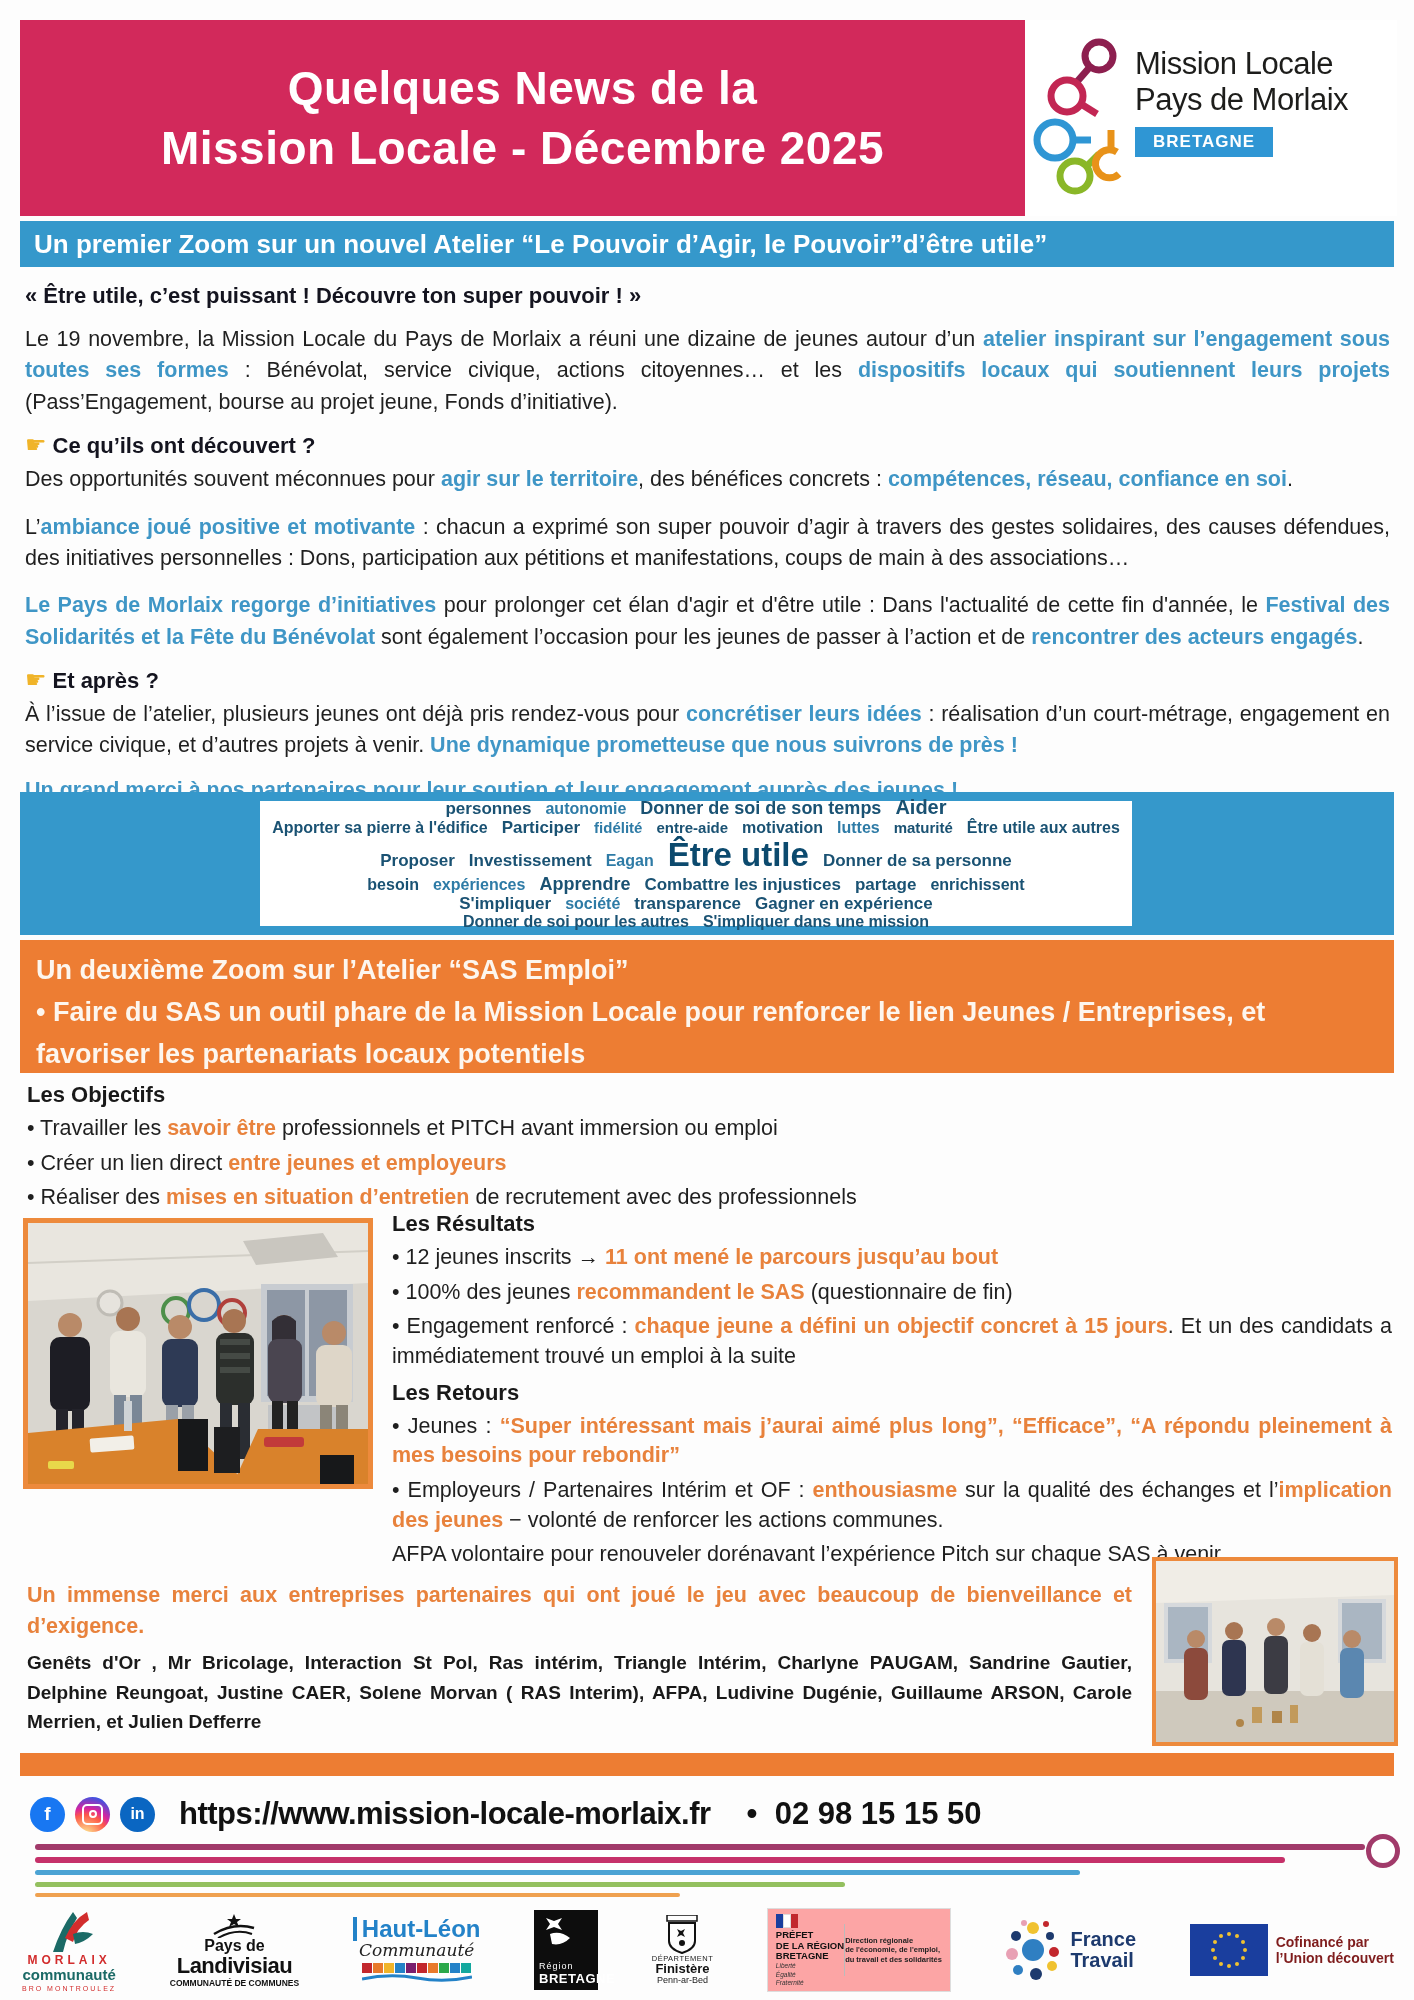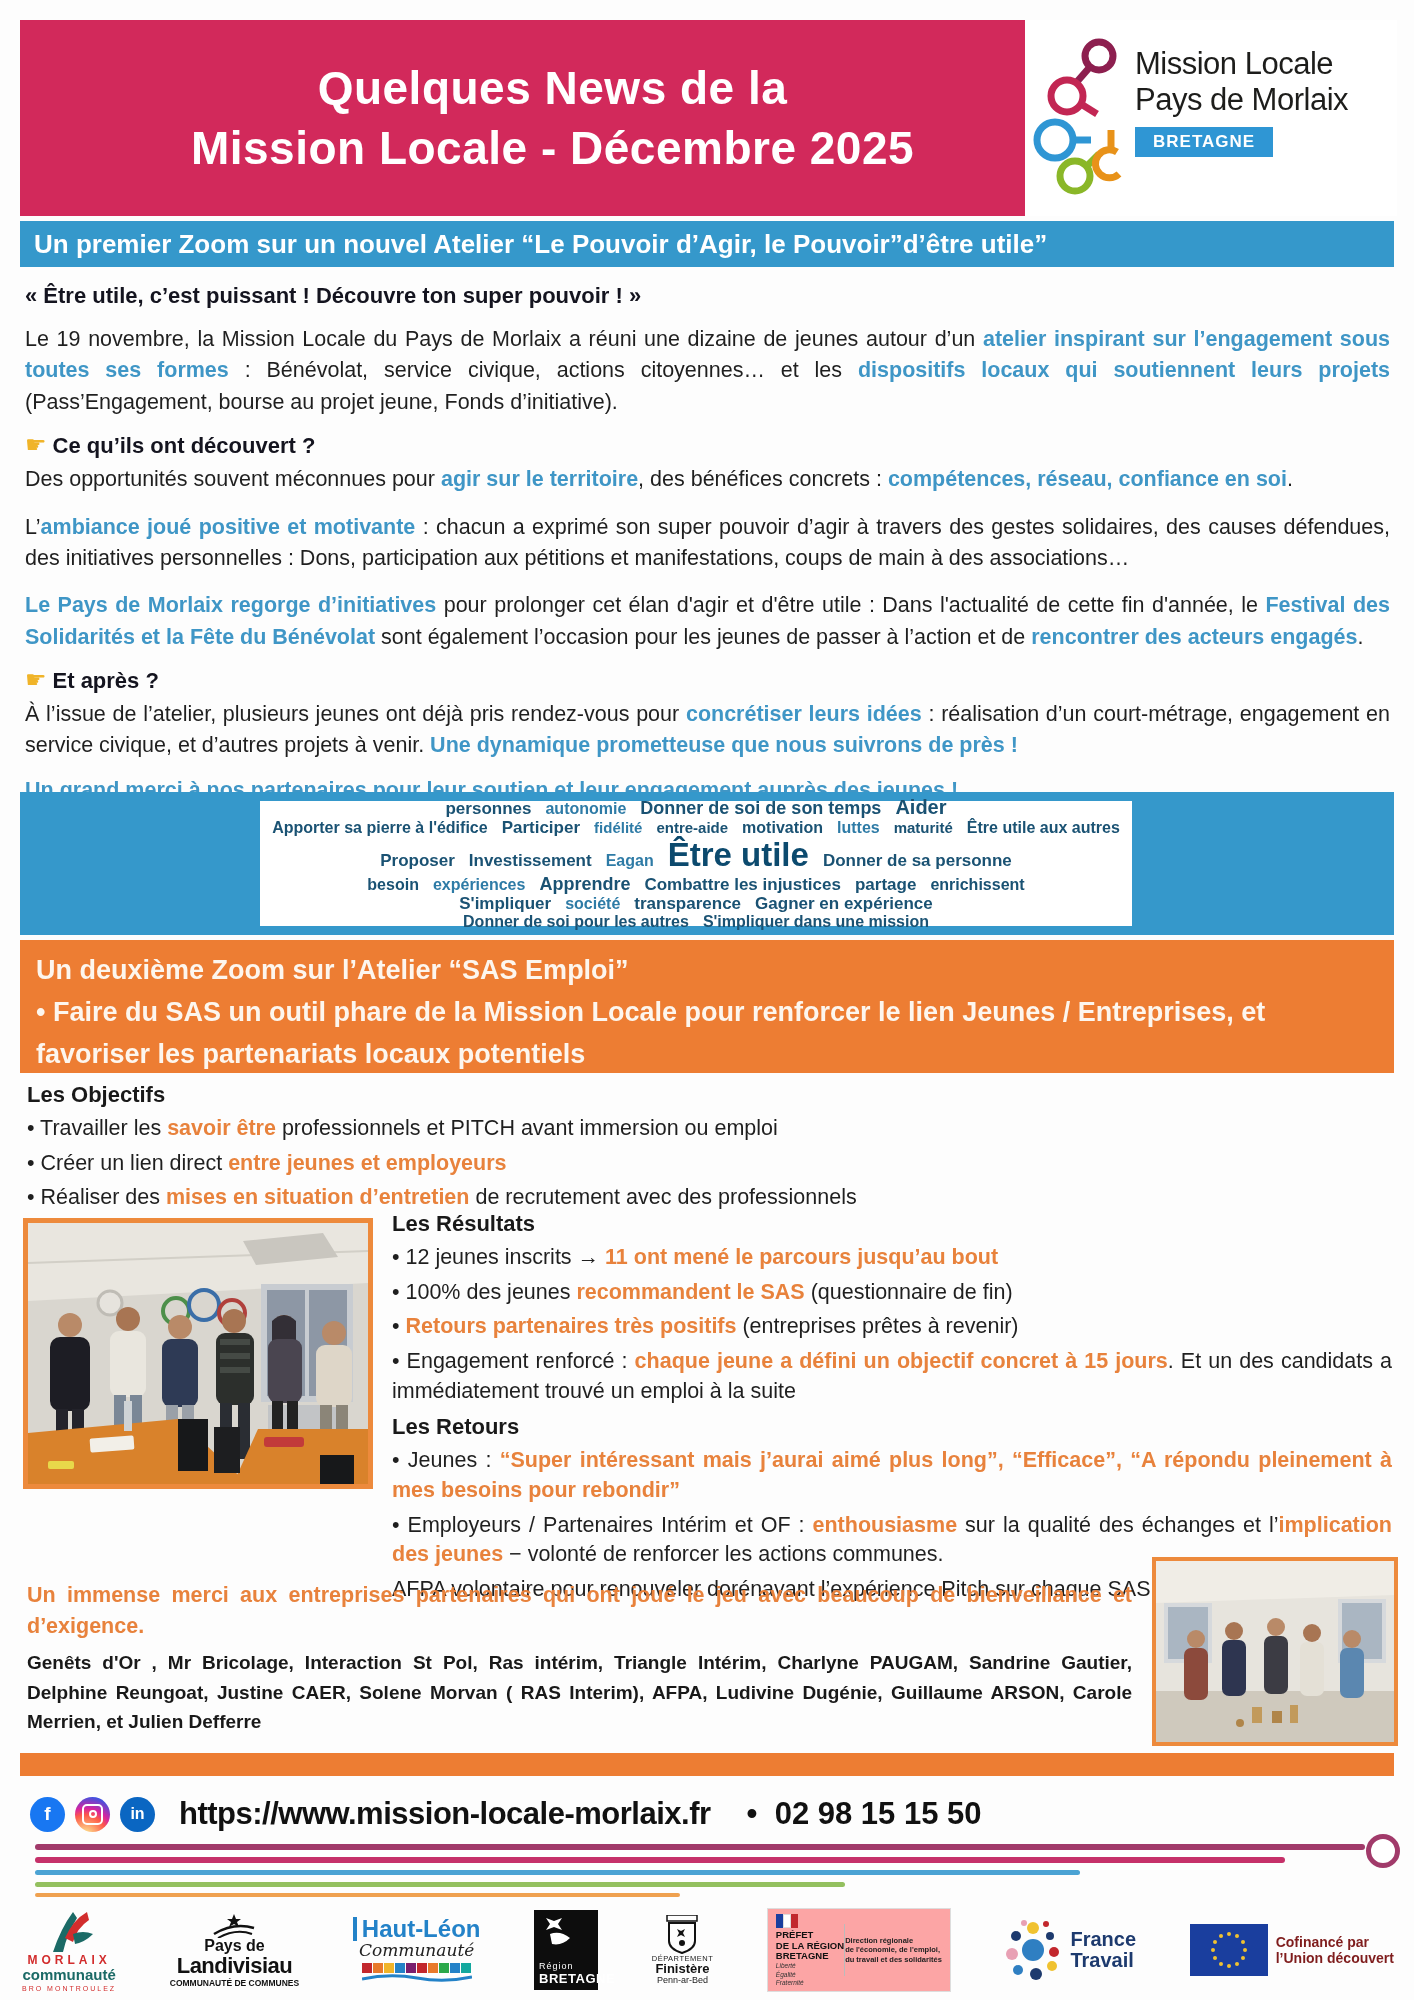--- a/index.html
+++ b/index.html
@@ -1,21 +1,21 @@
 <!DOCTYPE html>
 <html><head>
 <meta charset="utf-8">
 <style>
   html,body{margin:0;padding:0;background:#eee;}
   .page{position:relative;width:1414px;height:2000px;background:#fdfdfd;margin:0 auto;
         font-family:"Liberation Sans","DejaVu Sans",sans-serif;color:#1f1f1f;overflow:hidden;}
 
   
   .header-pink{position:absolute;left:20px;top:20px;width:1005px;height:196px;background:#d2295b;
-               display:flex;flex-direction:column;justify-content:center;align-items:center;gap:14px;padding-left:30px;}
+               display:flex;flex-direction:column;justify-content:center;align-items:center;gap:14px;}
   .header-pink .t1,.header-pink .t2{color:#fff;font-weight:bold;font-size:46px;line-height:1;letter-spacing:.5px;}
   .logo-box{position:absolute;left:1025px;top:20px;width:372px;height:196px;background:#fff;display:flex;align-items:flex-start;}
   .logo-marks{margin:14px 6px 0 8px;}
   .logo-text{margin-top:26px;}
   .logo-text .l1,.logo-text .l2{font-size:31px;color:#1d1d1b;font-weight:400;letter-spacing:-.5px;line-height:1.15;}
   .logo-badge{display:inline-block;margin-top:10px;background:#2f96d4;color:#fff;font-weight:bold;font-size:17px;
               letter-spacing:1px;padding:5px 18px;}
 
   
   .banner-blue{position:absolute;left:20px;top:221px;width:1374px;height:46px;background:#3598cb;
@@ -234,21 +234,20 @@
       <rect x="186" y="204" width="26" height="46" fill="#1d1e20"></rect>
       <rect x="292" y="232" width="34" height="29" fill="#17181a"></rect>
       <rect x="96" y="178" width="8" height="30" fill="#cfd3d6"></rect>
     </svg>
   </div>
 
   <div class="results-col">
     <div class="sec-h">Les Résultats</div>
     <div class="li"><span>• 12 jeunes inscrits → </span><span class="ho">11 ont mené le parcours jusqu’au bout</span></div>
     <div class="li"><span>• 100% des jeunes </span><span class="ho">recommandent le SAS</span><span> (questionnaire de fin)</span></div>
-    <div class="li"><span>• </span><span class="ho">Retours partenaires très positifs</span><span> (entreprises prêtes à revenir)</span></div>
     <div class="li"><span>• Engagement renforcé : </span><span class="ho">chaque jeune a défini un objectif concret à 15 jours</span><span>. Et un des candidats a immédiatement trouvé un emploi à la suite</span></div>
     <div class="sec-h" style="margin-top:8px">Les Retours</div>
     <div class="li"><span>• Jeunes : </span><span class="ho">“Super intéressant mais j’aurai aimé plus long”, “Efficace”, “A répondu pleinement à mes besoins pour rebondir”</span></div>
     <div class="li"><span>• Employeurs / Partenaires Intérim et OF : </span><span class="ho">enthousiasme</span><span> sur la qualité des échanges et l’</span><span class="ho">implication des jeunes</span><span> − volonté de renforcer les actions communes.</span></div>
     <div class="li"><span>AFPA volontaire pour renouveler dorénavant l’expérience Pitch sur chaque SAS à venir</span></div>
   </div>
 
   <div class="merci2">
     <div class="head">Un immense merci aux entreprises partenaires qui ont joué le jeu avec beaucoup de bienveillance et d’exigence.</div>
     <div class="partners">Genêts d'Or , Mr Bricolage, Interaction St Pol, Ras intérim, Triangle Intérim, Charlyne PAUGAM, Sandrine Gautier, Delphine Reungoat, Justine CAER, Solene Morvan ( RAS Interim), AFPA, Ludivine Dugénie, Guillaume ARSON, Carole Merrien, et Julien Defferre</div>

